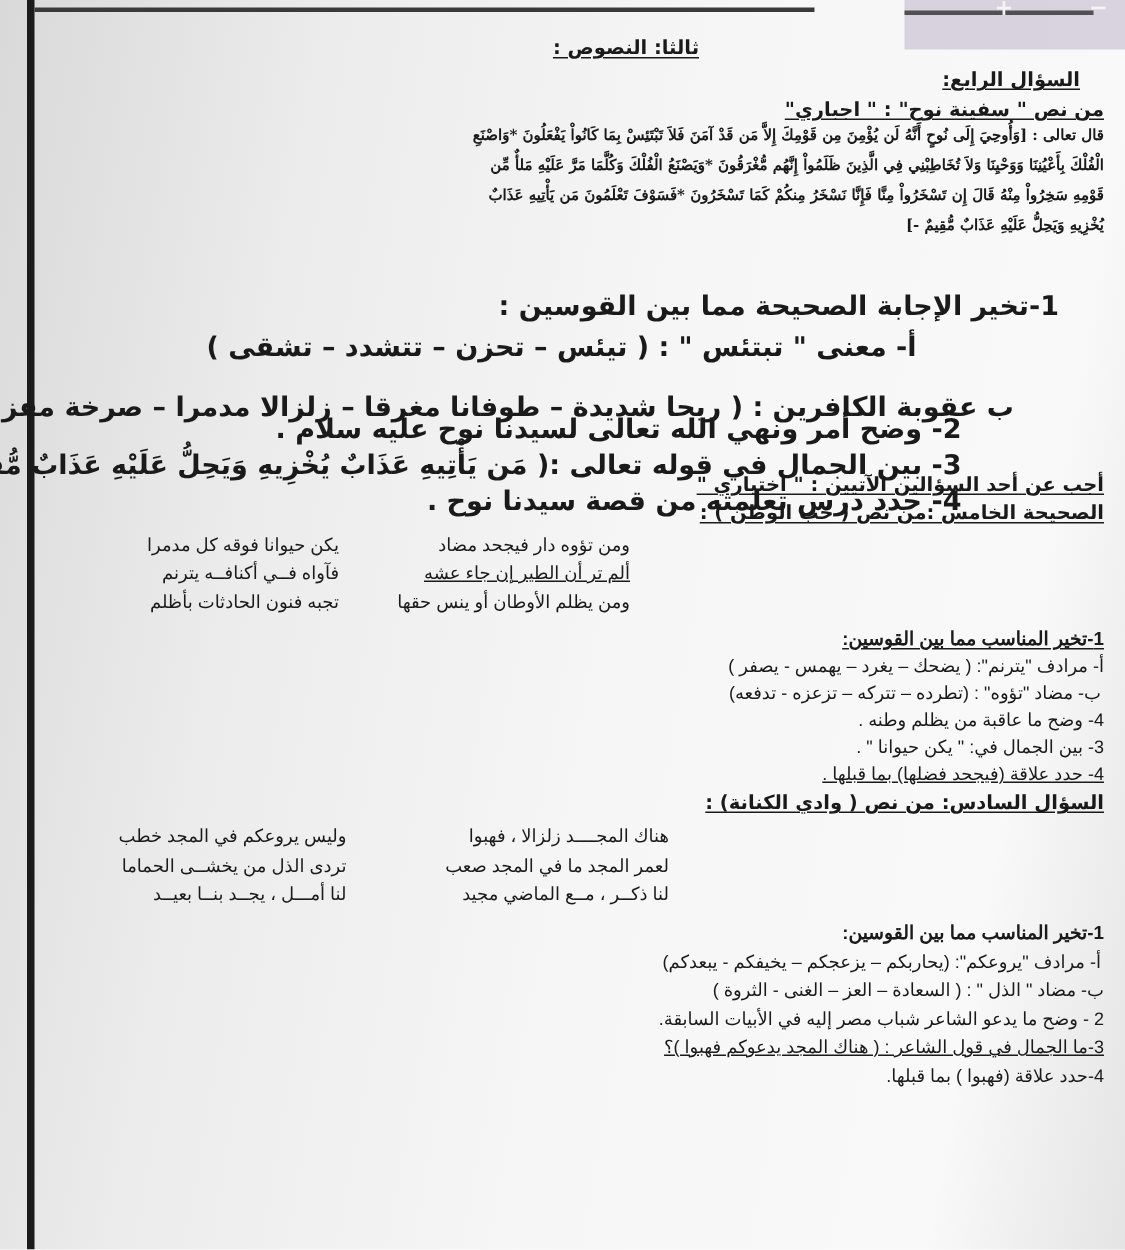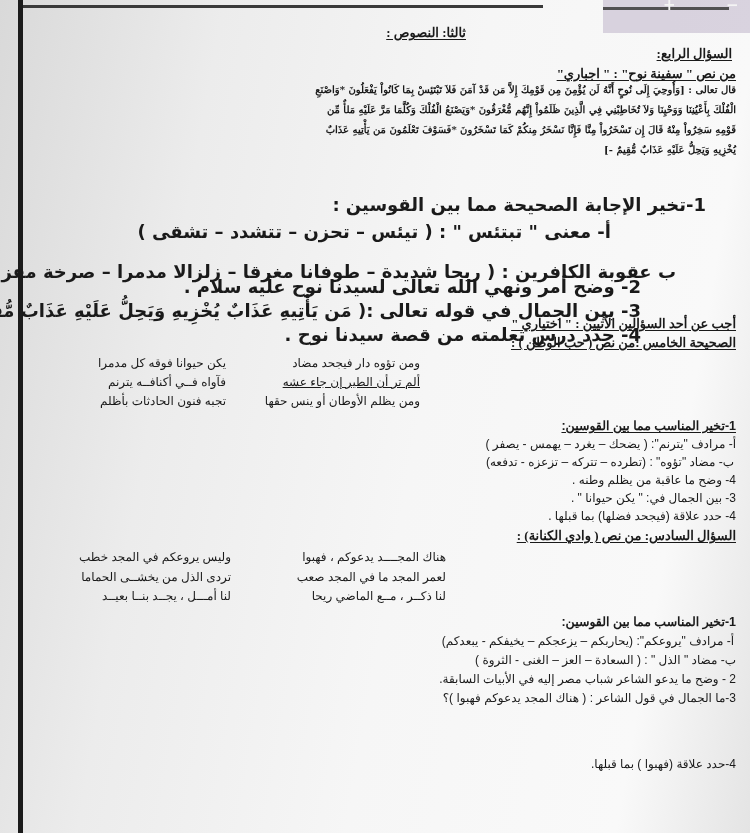--- a/index.html
+++ b/index.html
@@ -30,21 +30,21 @@
       cursor: pointer;
     }
     .zoom-overlay .plus { left: 60px; }
     .zoom-overlay .minus { left: 123px; }
 
     .page {
       position: absolute; left: 30px; top: 14px; width: 706px;
       direction: rtl; text-align: right;
     }
     .line-row { position: absolute; right: 0; white-space: nowrap; }
-    .b { font-weight: bold; font-family: Liberation Serif, serif; }
+    .b { font-weight: bold; }
     .u { text-decoration: underline; text-underline-offset: 2px; }
     .title { font-size: 13px; }
     .h { font-size: 13px; }
     .quran { font-family: "DejaVu Serif", serif; font-size: 10px; font-weight: bold; letter-spacing: 0.1px; }
     .q { font-size: 18px; font-weight: bold; margin-top: 29px; }
     .n { font-size: 12px; font-family: "Liberation Sans", sans-serif; }
     .poem { font-size: 12px; font-family: "Liberation Sans", sans-serif; }
     .verse { position: absolute; white-space: nowrap; direction: rtl; }
   </style>
 </head>
@@ -56,21 +56,21 @@
 <div class="zoom-overlay">
   <div class="line"></div>
   <span class="btn plus">+</span>
   <span class="btn minus">−</span>
 </div>
 
 <div class="page">
 
   <div class="line-row b u title" style="top:11px; right:270px;">ثالثا: النصوص :</div>
 
-  <div class="line-row b u h" style="top:32px; right:4px;margin-left:16px;">السؤال الرابع:</div>
+  <div class="line-row b u h" style="top:32px; right:16px;margin-left:16px;">السؤال الرابع:</div>
   <div class="line-row b u h" style="top:52px; right:0;">من نص " سفينة نوح" : " اجباري"</div>
 
   <div class="line-row quran" style="top:70px; right:0; width:706px;">قال تعالى : [وَأُوحِيَ إِلَى نُوحٍ أَنَّهُ لَن يُؤْمِنَ مِن قَوْمِكَ إِلاَّ مَن قَدْ آمَنَ فَلاَ تَبْتَئِسْ بِمَا كَانُواْ يَفْعَلُونَ *وَاصْنَعِ</div>
   <div class="line-row quran" style="top:90px; right:0; width:706px;">الْفُلْكَ بِأَعْيُنِنَا وَوَحْيِنَا وَلاَ تُخَاطِبْنِي فِي الَّذِينَ ظَلَمُواْ إِنَّهُم مُّغْرَقُونَ *وَيَصْنَعُ الْفُلْكَ وَكُلَّمَا مَرَّ عَلَيْهِ مَلأٌ مِّن</div>
   <div class="line-row quran" style="top:110px; right:0; width:706px;">قَوْمِهِ سَخِرُواْ مِنْهُ قَالَ إِن تَسْخَرُواْ مِنَّا فَإِنَّا نَسْخَرُ مِنكُمْ كَمَا تَسْخَرُونَ *فَسَوْفَ تَعْلَمُونَ مَن يَأْتِيهِ عَذَابٌ</div>
   <div class="line-row quran" style="top:130px; right:0;">يُخْزِيهِ وَيَحِلُّ عَلَيْهِ عَذَابٌ مُّقِيمٌ -]</div>
 
   <div class="line-row q" style="top:151px; right:30px;">1-تخير الإجابة الصحيحة مما بين القوسين :</div>
   <div class="line-row q" style="top:178px; right:125px;">أ- معنى " تبتئس " : ( تيئس – تحزن   – تتشدد – تشقى )</div>
   <div class="line-row q" style="top:218px; right:60px;text-align:center;">ب  عقوبة الكافرين   : ( ريحا شديدة – طوفانا مغرقا – زلزالا مدمرا – صرخة مفزعة)</div>
@@ -87,30 +87,30 @@
   <div class="verse poem" style="top:361px; right:316px;text-decoration:underline;">ألم تر أن الطير إن جاء عشه</div>
   <div class="verse poem" style="top:361px; right:510px;">فآواه فــي أكنافــه يترنم</div>
   <div class="verse poem" style="top:380px; right:316px;">ومن يظلم الأوطان أو ينس حقها</div>
   <div class="verse poem" style="top:380px; right:510px;">تجبه فنون الحادثات بأظلم</div>
 
   <div class="line-row b u n" style="top:404px; right:0; font-size:12.5px;">1-تخير المناسب مما بين القوسين:</div>
   <div class="line-row n" style="top:423px; right:0;">أ- مرادف "يترنم": ( يضحك – يغرد – يهمس - يصفر )</div>
   <div class="line-row n" style="top:441px; right:2px;">ب- مضاد "تؤوه" :  (تطرده – تتركه – تزعزه - تدفعه)</div>
   <div class="line-row n" style="top:459px; right:0;">4- وضح ما عاقبة من يظلم وطنه .</div>
   <div class="line-row n" style="top:477px; right:0;">3- بين الجمال في:  " يكن حيوانا " .</div>
-  <div class="line-row n" style="top:495px; right:0;">4-  حدد علاقة (فيجحد فضلها) بما قبلها .</div>
+  <div class="line-row n" style="top:495px; right:0;text-decoration:underline;">4-  حدد علاقة (فيجحد فضلها) بما قبلها .</div>
 
   <div class="line-row b u h" style="top:514px; right:0;text-align:center;">السؤال السادس: من نص  ( وادي الكنانة) :</div>
 
-  <div class="verse poem" style="top:536px; right:290px;">هناك المجــــد يدعوكم ، فهبوا</div>
+  <div class="verse poem" style="top:536px; right:290px;">هناك المجــــد زلزالا ، فهبوا</div>
   <div class="verse poem" style="top:536px; right:505px;">وليس يروعكم في المجد خطب</div>
   <div class="verse poem" style="top:556px; right:290px;">لعمر المجد ما في المجد صعب</div>
   <div class="verse poem" style="top:556px; right:505px;">تردى الذل من يخشــى الحماما</div>
-  <div class="verse poem" style="top:575px; right:290px;">لنا ذكــر ، مــع الماضي ريحا</div>
+  <div class="verse poem" style="top:575px; right:290px;">لنا ذكــر ، مــع الماضي مجيد</div>
   <div class="verse poem" style="top:575px; right:505px;">لنا أمـــل ، يجــد بنــا بعيــد</div>
 
   <div class="line-row b n" style="top:600px; right:0; font-size:12.5px;">1-تخير المناسب مما بين القوسين:</div>
   <div class="line-row n" style="top:620px; right:2px;">أ- مرادف "يروعكم": (يحاربكم – يزعجكم – يخيفكم - يبعدكم)</div>
   <div class="line-row n" style="top:639px; right:0;">ب- مضاد " الذل "      : ( السعادة – العز – الغنى - الثروة )</div>
   <div class="line-row n" style="top:658px; right:0;">2 - وضح ما يدعو الشاعر شباب مصر  إليه في الأبيات السابقة.</div>
-  <div class="line-row n" style="top:677px; right:0;">3-ما الجمال في قول الشاعر :  ( هناك المجد يدعوكم فهبوا )؟</div>
-  <div class="line-row n" style="top:696px; right:0;margin-top:47px;">4-حدد علاقة (فهبوا ) بما قبلها.</div>
+  <div class="line-row n" style="top:677px; right:0;text-decoration:underline;">3-ما الجمال في قول الشاعر :  ( هناك المجد يدعوكم فهبوا )؟</div>
+  <div class="line-row n" style="top:696px; right:0;">4-حدد علاقة (فهبوا ) بما قبلها.</div>
 </div>
 
 </body></html>

